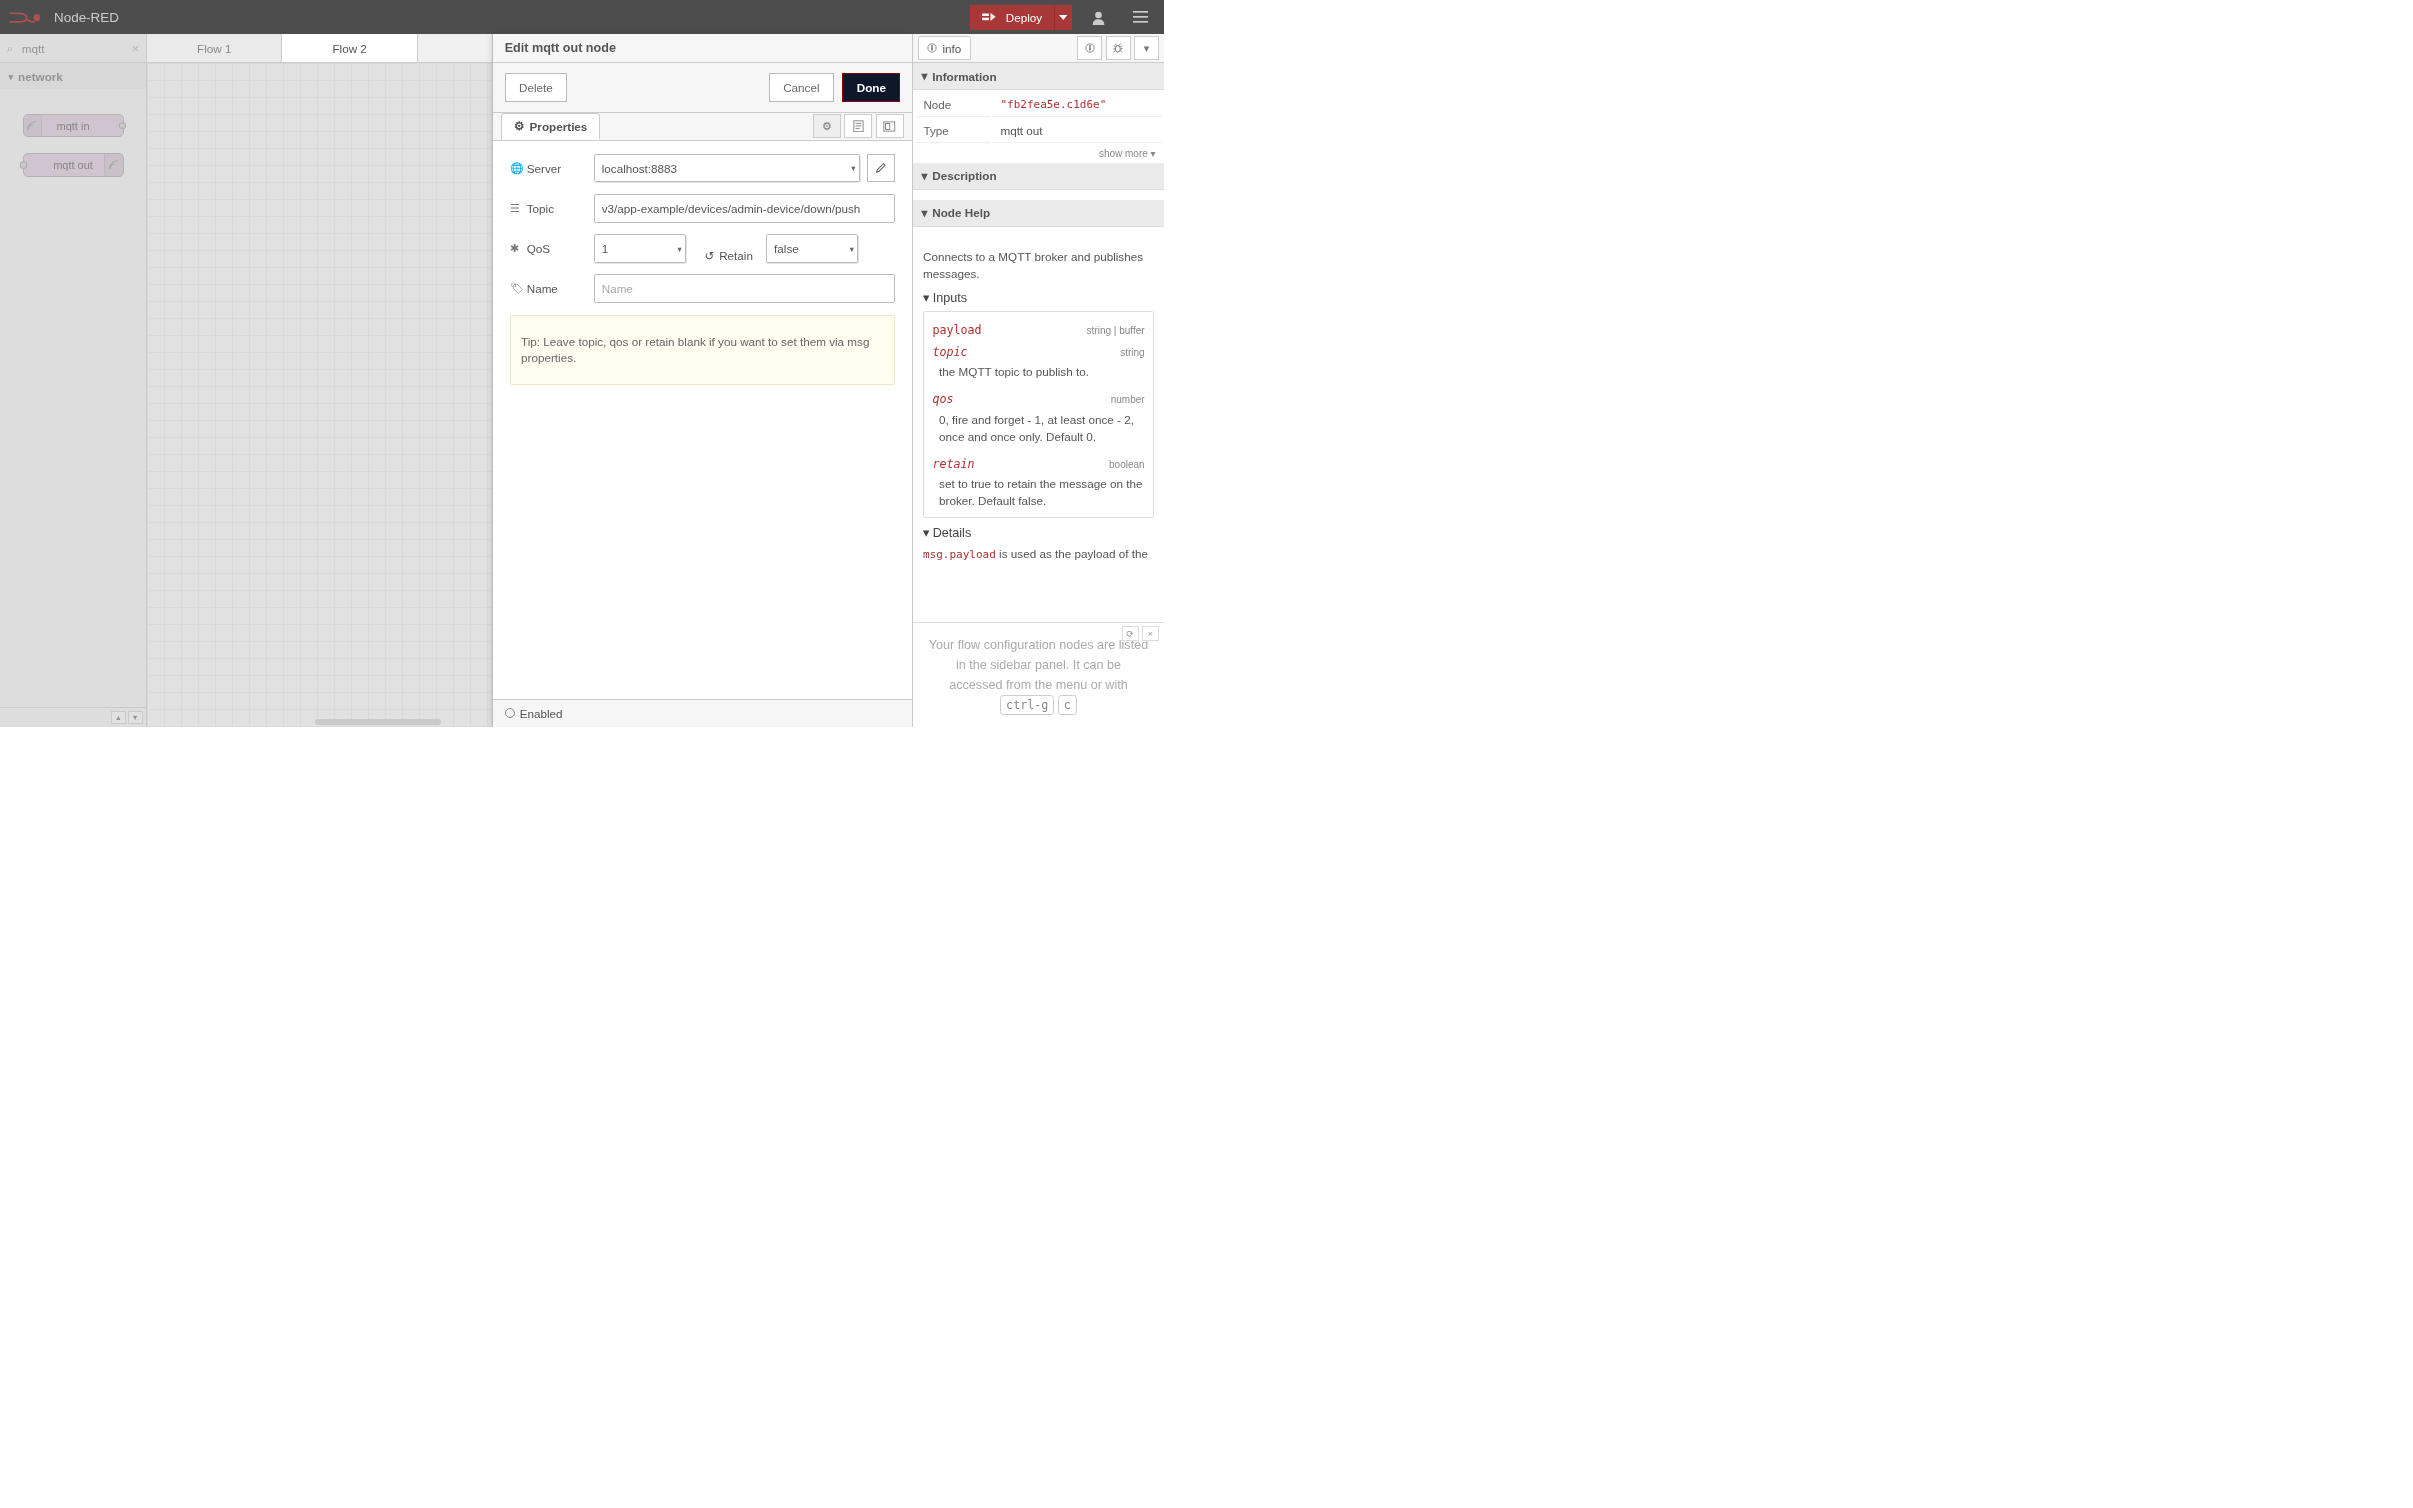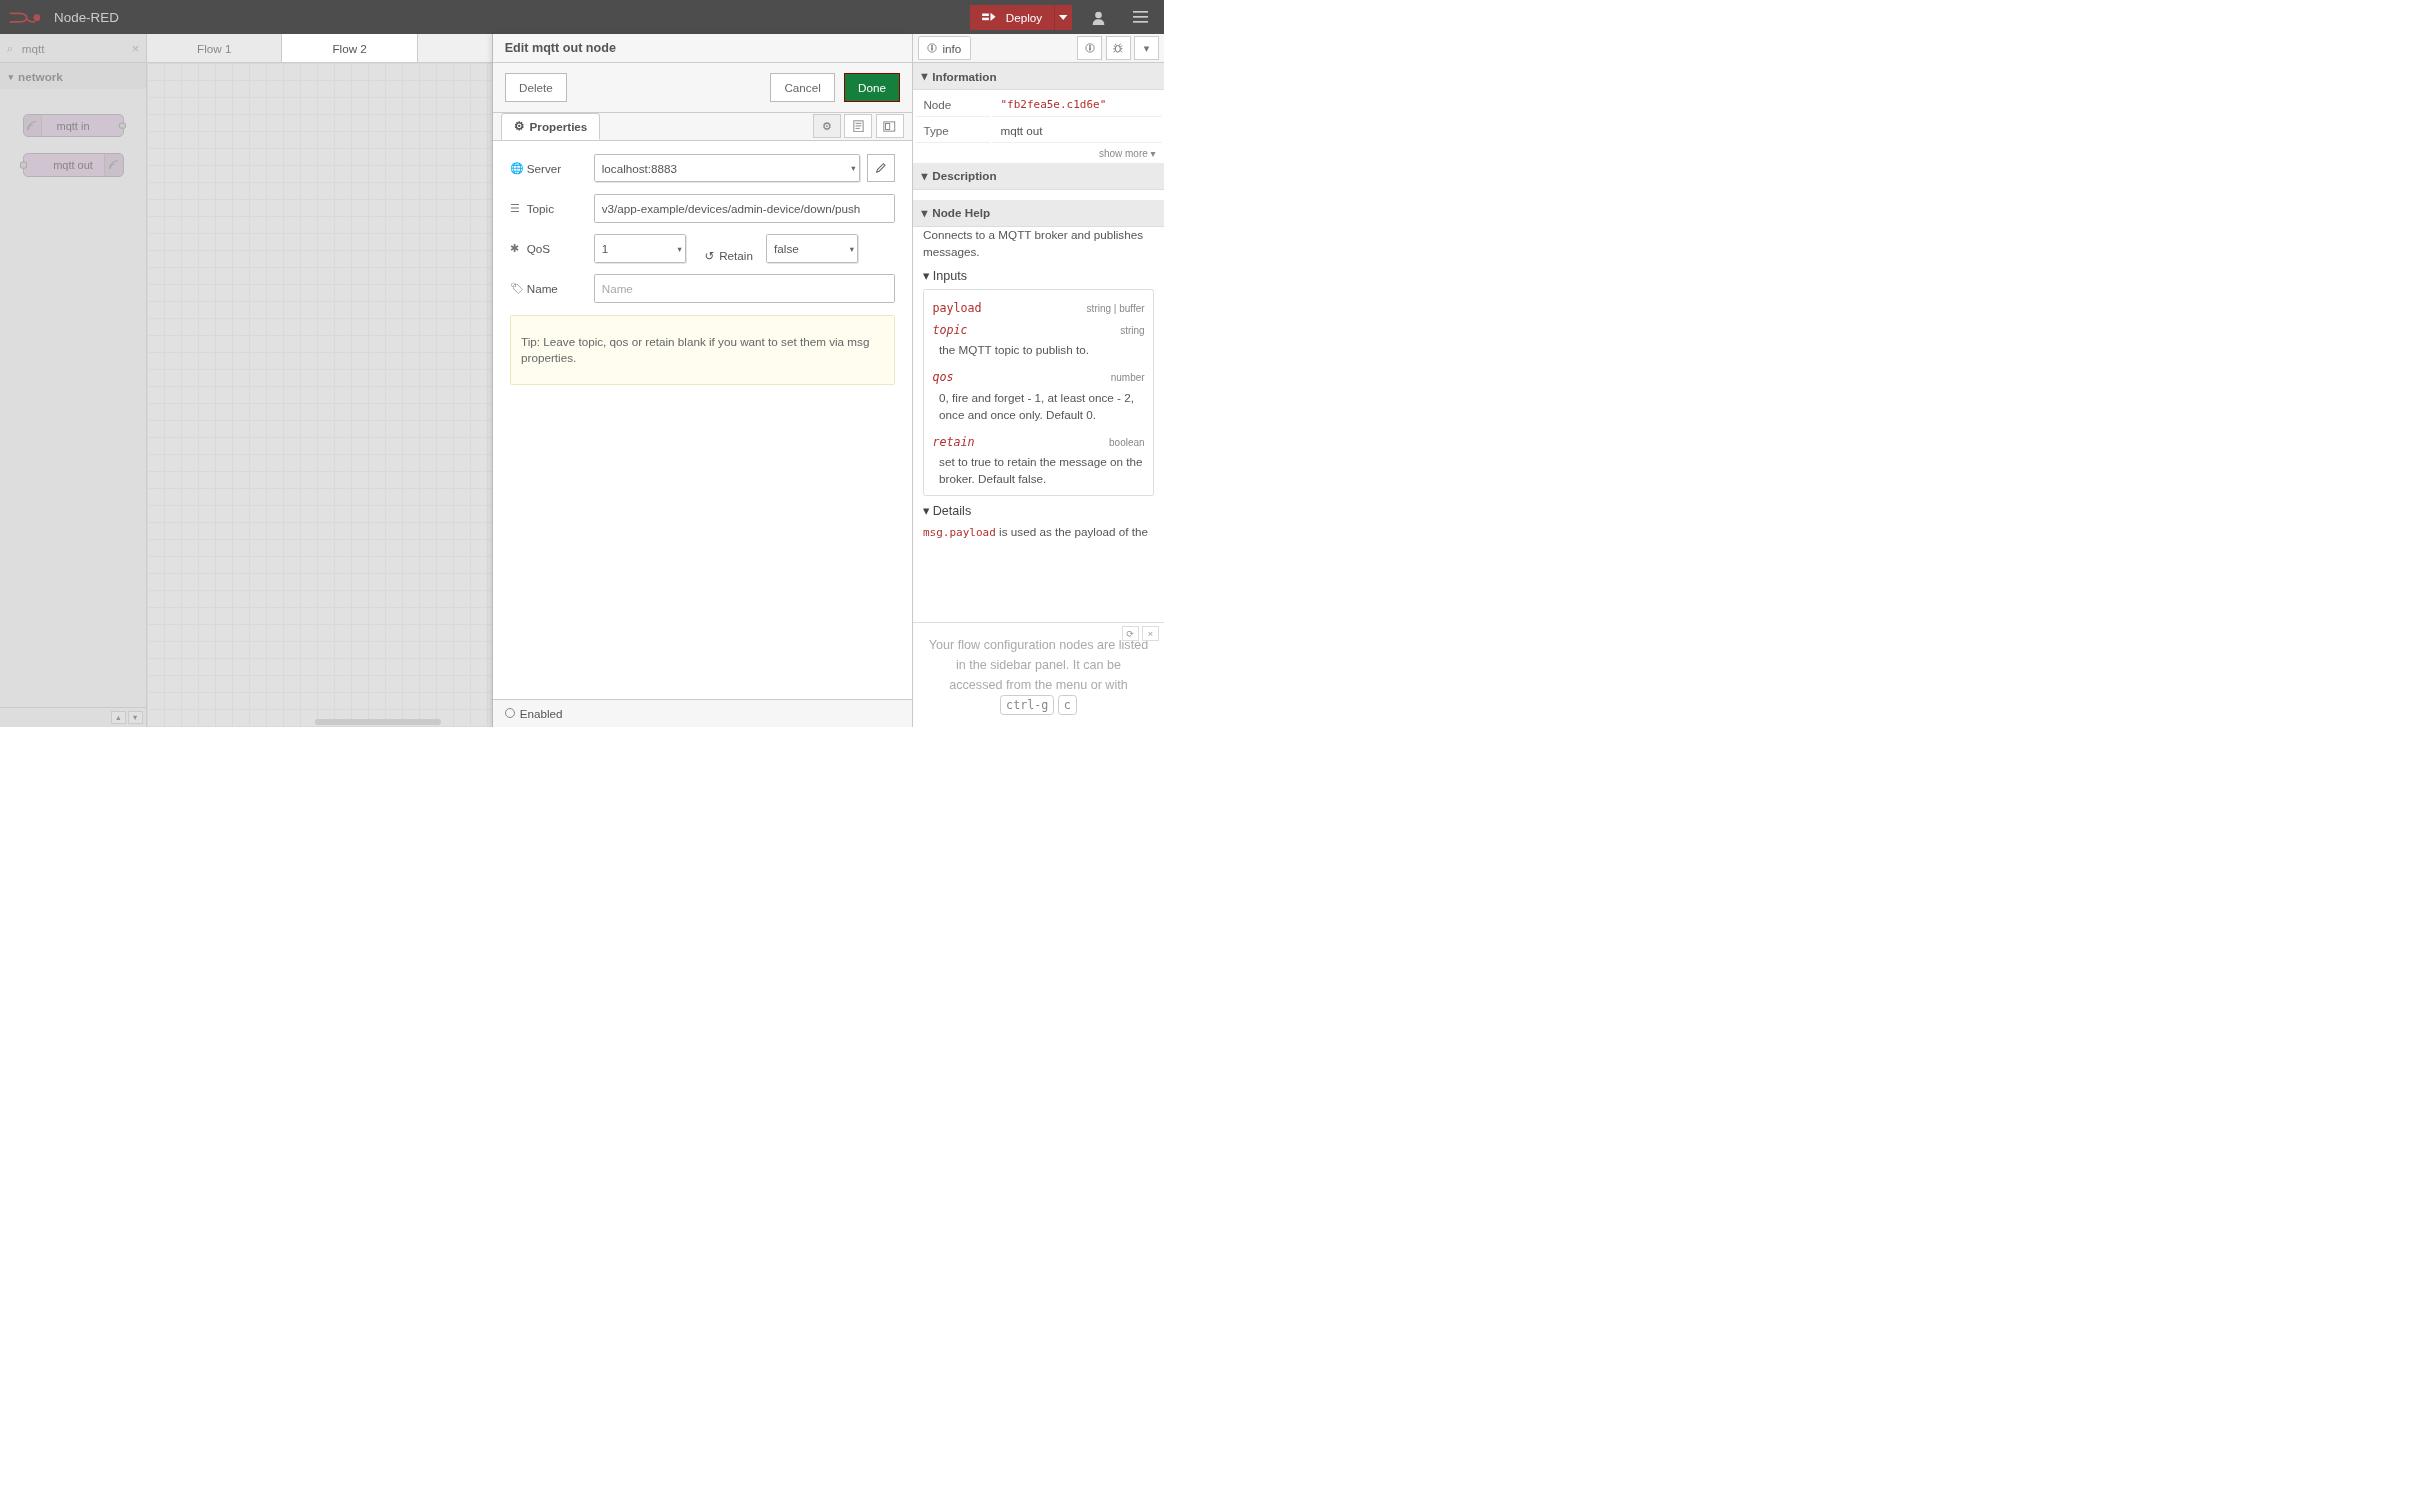--- a/index.html
+++ b/index.html
@@ -40,21 +40,21 @@
 .flow-node .nicon.right { position: absolute; right: 0; width: 18.4px; height: 100%; border-left: 0.8px solid rgba(0,0,0,0.1); display: flex; align-items: center; justify-content: center; color: #888; background: rgba(0,0,0,0.05); border-radius: 0 3.4px 3.4px 0; }
 .flow-node .port.left { position: absolute; left: -5px; top: 50%; transform: translateY(-50%); width: 8.4px; height: 8.4px; background: #ccc; border: 0.8px solid #888; border-radius: 1.7px; }
 .flow-node .status-dot { position: absolute; top: -8.4px; right: -3.4px; width: 10px; height: 10px; background: #3fa9f5; border: 0.8px solid #2080c0; border-radius: 50%; }
 .canvas-scrollbar { position: absolute; bottom: 1.7px; left: 168px; height: 6.7px; width: 126px; background: #ccc; border-radius: 3.4px; }
 .shade { position: absolute; inset: 0; background: rgba(200,200,200,0.55); pointer-events: none; }
 .palette-shade { position: absolute; left:0; top:34px; width:147px; bottom:0; background: rgba(200,200,200,0.55); pointer-events:none; }
 .editor-tray { position: absolute; top: 34px; bottom: 0; right: 252px; width: 420px; background: #fff; border-left: 0.8px solid #bbb; display: flex; flex-direction: column; box-shadow: -1.7px 0 5px rgba(0,0,0,0.1); }
 .tray-header { height: 29px; border-bottom: 0.8px solid #ccc; display: flex; align-items: center; padding: 0 11.7px; font-weight: bold; font-size: 12.6px; background: #f6f6f6; }
 .tray-toolbar { padding: 10px 11.7px; border-bottom: 0.8px solid #ccc; display: flex; background: #f6f6f6; }
 .btn { height: 28.5px; padding: 0 13.4px; border: 0.8px solid #bbb; background: #fff; font-size: 11.7px; color: #666; cursor: pointer; display: flex; align-items: center; }
-.btn.primary { background: #15803d; color: #fff; border-color: #900000; }
+.btn.primary { background: #0f172a; color: #fff; border-color: #900000; font-weight: bold; }
 .tray-toolbar .spacer { flex: 1; }
 .tray-toolbar .btn + .btn { margin-left: 8.4px; }
 .tray-tabs { height: 28px; border-bottom: 0.8px solid #ccc; display: flex; align-items: stretch; padding: 0 8.4px 0 8.4px; background: #f6f6f6; }
 .tray-tab { padding: 0 11.7px; display: flex; align-items: center; gap: 5px; font-weight: bold; color: #555; cursor: pointer; }
 .tray-tab.active { background: #fff; border: 0.8px solid #ccc; border-bottom: 0.8px solid #fff; border-radius: 3.4px 3.4px 0 0; margin-bottom: -0.8px; }
 .tray-tabs .tspace { flex: 1; }
 .tray-iconbtn { width: 28px; height: 24px; margin-top: 1.7px; border: 0.8px solid #ccc; background: #fff; display: flex; align-items: center; justify-content: center; color: #777; cursor: pointer; margin-left: 3.4px; font-size: 11px; }
 .tray-body { flex: 1; overflow: auto; padding: 13.4px 17px; }
 .form-row { display: flex; align-items: center; margin-bottom: 11.7px; }
 .form-row label { width: 84px; display: flex; align-items: center; gap: 5px; color: #555; font-size: 11.7px; }
@@ -74,21 +74,21 @@
 .sb-tabs { height: 29px; border-bottom: 0.8px solid #ccc; display: flex; align-items: center; padding: 0 5px; background: #f6f6f6; }
 .sb-tab { height: 23.5px; border: 0.8px solid #ccc; background: #fff; display: flex; align-items: center; padding: 0 8.4px; gap: 5px; font-size: 11.7px; color: #555; border-radius: 2.5px 2.5px 0 0; cursor: pointer; }
 .sb-tabs .tspace { flex: 1; }
 .sb-iconbtn { width: 25px; height: 23.5px; border: 0.8px solid #ccc; background: #fff; display: flex; align-items: center; justify-content: center; color: #777; cursor: pointer; margin-left: 3.4px; font-size: 11px; }
 .sb-section-hdr { height: 27px; background: #eaeaea; border-bottom: 0.8px solid #ddd; display: flex; align-items: center; padding: 0 8.4px; font-weight: bold; color: #555; gap: 5px; font-size: 11.7px; }
 .info-table { width: 100%; font-size: 11.7px; }
 .info-table td { padding: 5px 8.4px; border-bottom: 0.8px solid #eee; }
 .info-table td:first-child { width: 75px; color: #666; }
 .nodeid { color: #b03030; font-family: Menlo, Consolas, monospace; font-size: 11px; }
 .show-more { text-align: right; font-size: 10px; color: #888; padding: 3.4px 8.4px; cursor: pointer; }
-.help-body { padding: 0 10px; font-size: 11.7px; color: #555; line-height: 1.45; overflow: auto; flex: 1; }
+.help-body { padding: 22px 10px; font-size: 11.7px; color: #555; line-height: 1.45; overflow: auto; flex: 1; }
 .help-body .h3 { font-size: 12.6px; margin: 6.7px 0 3.4px; display: flex; align-items: center; gap: 3.4px; color: #444; }
 .dl { border: 0.8px solid #ddd; border-radius: 2.5px; padding: 5px 8.4px 1.7px; margin-bottom: 6.7px; }
 .dt { display: flex; justify-content: space-between; align-items: baseline; margin-top: 5px; gap: 35px; }
 .dt .prop { font-family: Menlo, Consolas, monospace; color: #b03030; font-size: 11.7px; }
 .dt .prop.ital { font-style: italic; }
 .dt .ptype { font-size: 10px; color: #888; }
 .dd { padding: 3.4px 0 5px 6.7px; color: #555; }
 .sb-tip-panel { border-top: 0.8px solid #ddd; padding: 11.7px 15px; text-align: center; color: #aaa; font-size: 12.6px; line-height: 1.6; position: relative; }
 .sb-tip-panel kbd { font-family: Menlo, Consolas, monospace; background: #fff; border: 0.8px solid #ccc; border-bottom-width: 1.7px; border-radius: 3.4px; padding: 1.7px 5px; font-size: 11.7px; color: #888; }
 .sb-tip-btns { position: absolute; top: 3.4px; right: 5px; display: flex; gap: 3.4px; }

